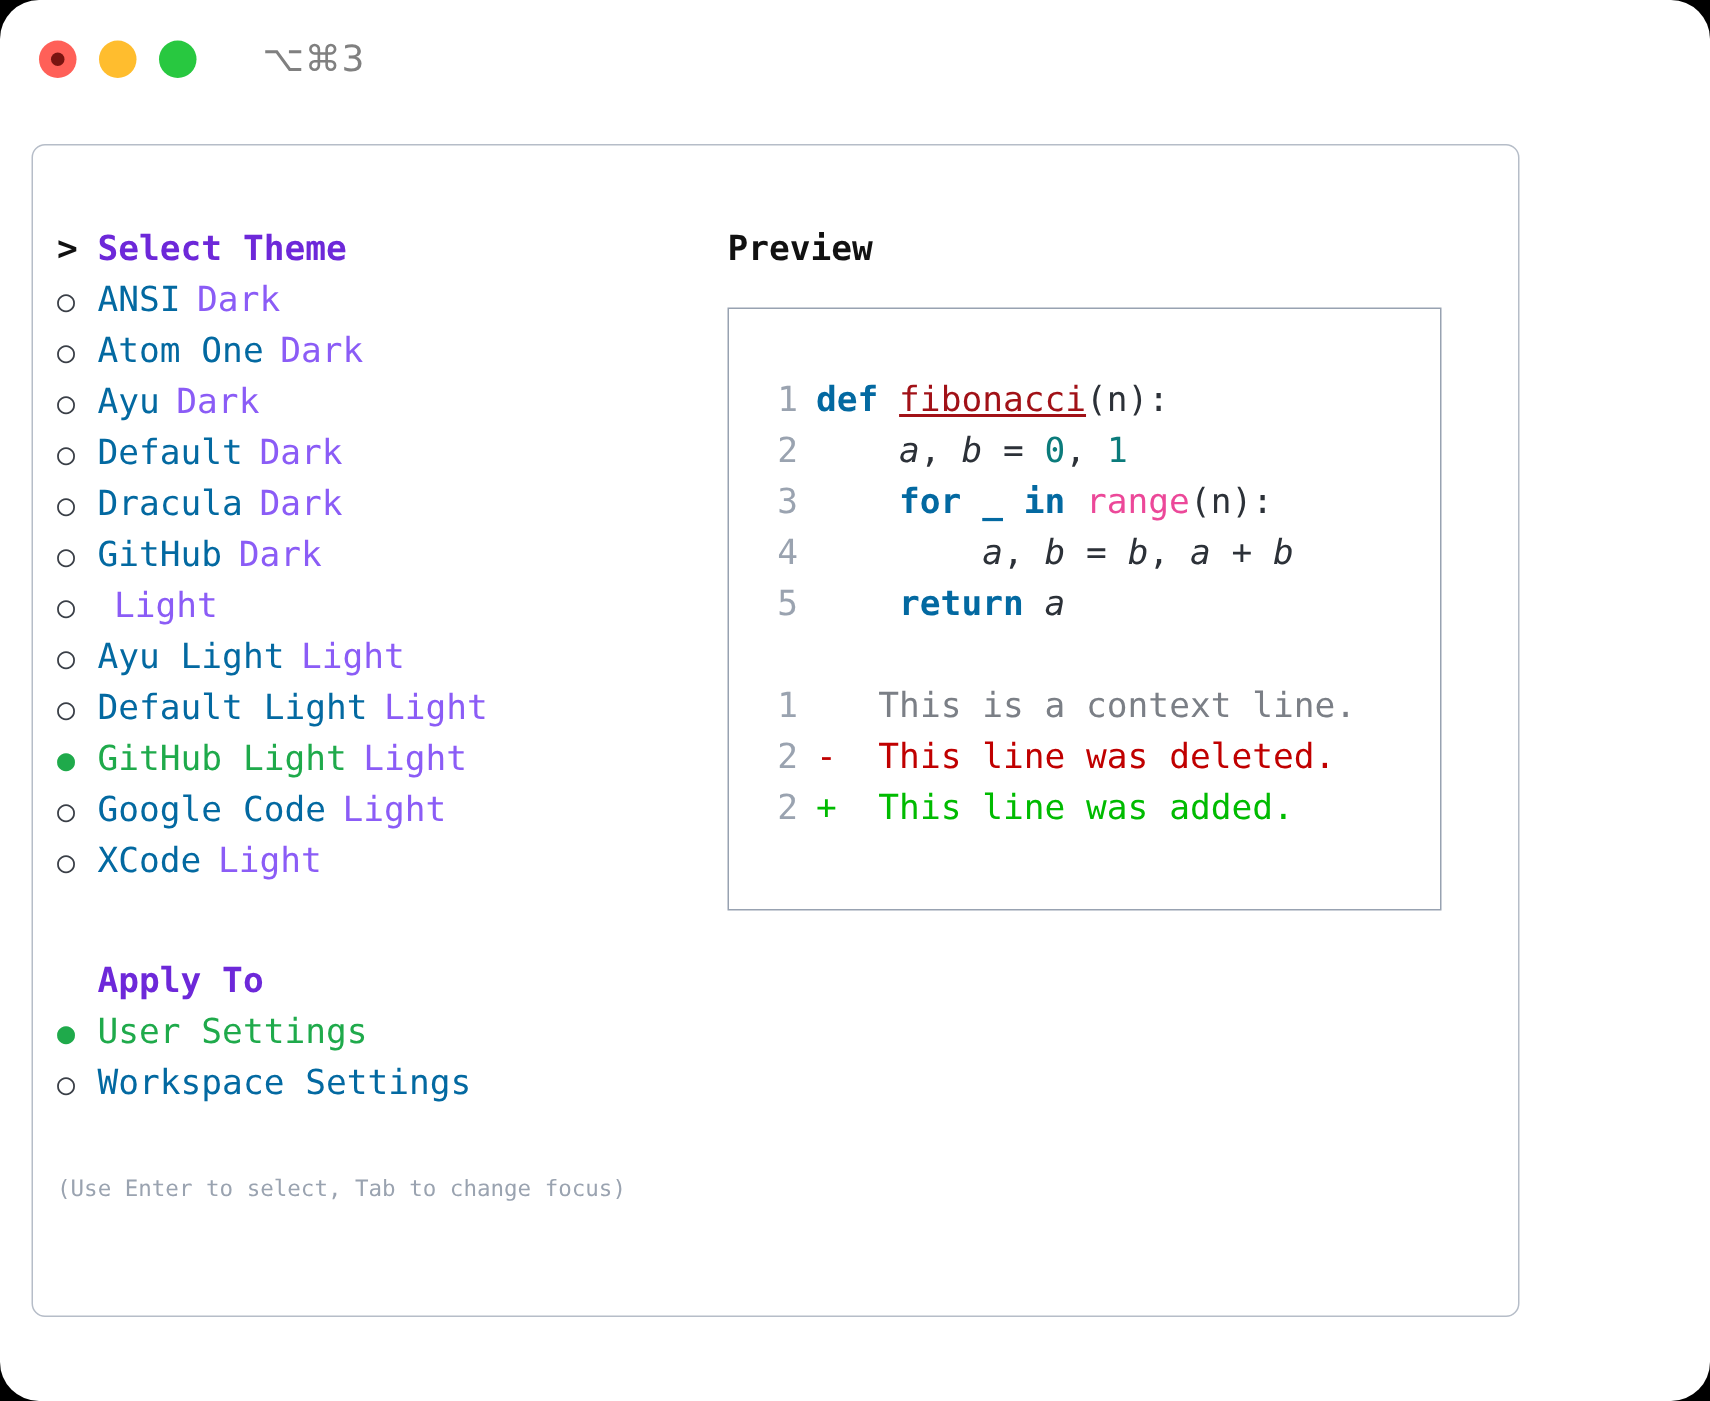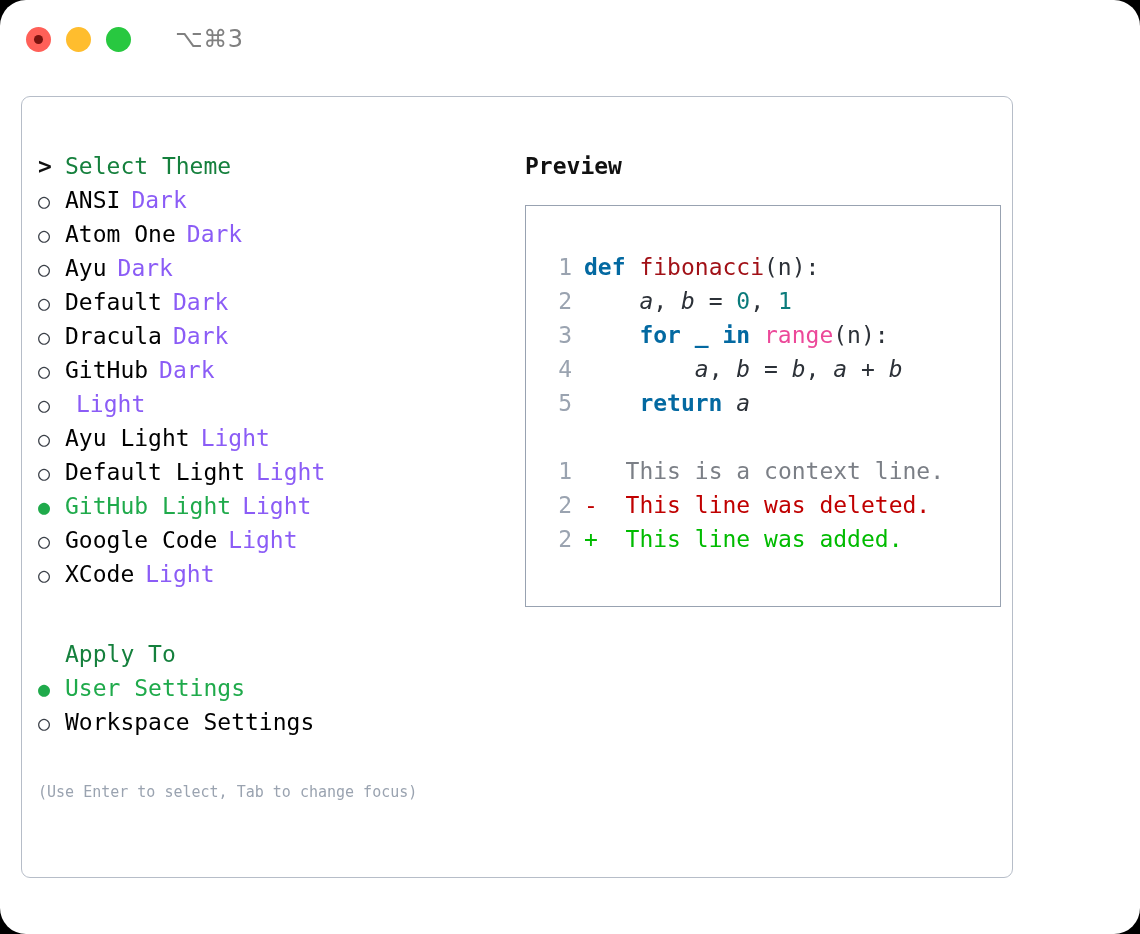--- a/index.html
+++ b/index.html
@@ -104,45 +104,45 @@
     display: inline-block;
     width: 27px;
     flex: 0 0 27px;
     font-size: 20px;
     color: #3a3f47;
   }
   .marker.filled { color: #1faa4b; }
   .marker.caret  { color: #111111; font-weight: bold; font-size: 23px; }
 
   .hdr-label {
-    color: #15803d;
-    font-weight: normal;
+    color: #6d28d9;
+    font-weight: bold;
     font-size: 23px;
   }
-  .item-label   { color: #000000; }
+  .item-label   { color: #0369a1; }
   .item-label.selected { color: #1faa4b; }
   .tag {
     color: #8b5cf6;
     margin-left: 11px;
   }
 
   .section-gap { height: 46px; }
 
   .hint {
     margin-top: 36px;
     font-size: 15px;
     line-height: 34px;
     color: #9aa3b0;
     width: 420px;
   }
 
   
   .right-col {
     position: absolute;
-    left: 503px;
+    left: 463px;
     top: 52px;
     width: 500px;
   }
   .preview-title {
     font-size: 23px;
     font-weight: bold;
     color: #111111;
     height: 34px;
     line-height: 34px;
   }
@@ -163,21 +163,21 @@
     color: #2c3138;
   }
   .ln {
     display: inline-block;
     width: 26px;
     color: #9aa3b0;
     text-align: right;
     margin-right: 12px;
   }
   .kw      { color: #0369a1; font-weight: bold; }
-  .fn      { color: #a11117; }
+  .fn      { color: #a11117; text-decoration: underline; }
   .num     { color: #0b7b7b; }
   .builtin { color: #ec4899; }
   .var     { font-style: italic; color: #2c3138; }
   .punct   { color: #2c3138; }
 
   .diff-gap { height: 34px; }
   .diff-ctx { color: #7b7f86; }
   .diff-del { color: #c00000; }
   .diff-add { color: #00bb00; }
 </style>

